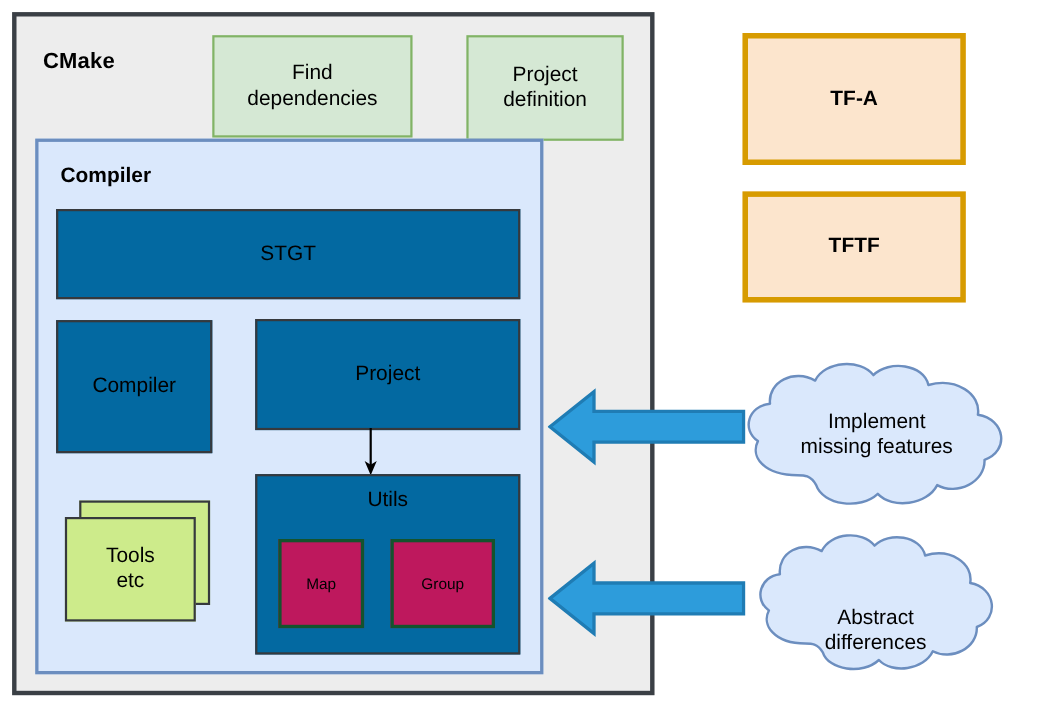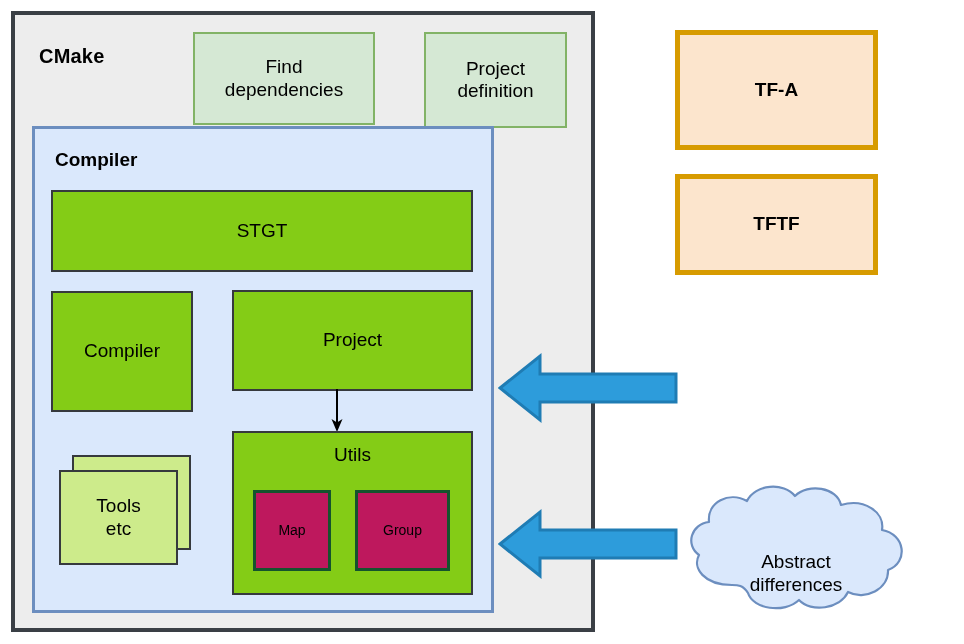--- a/index.html
+++ b/index.html
@@ -76,21 +76,21 @@
     position: absolute;
     left: 20px;
     top: 20px;
     font-size: 19px;
     font-weight: bold;
     color: #000;
   }
 
   
   .green-bright {
-    background: #84cc16;
+    background: #0369a1;
     border: 2px solid #36393D;
     font-size: 19px;
   }
   .stgt      { left: 51px;  top: 190px; width: 422px; height: 82px; }
   .compiler  { left: 51px;  top: 291px; width: 142px; height: 121px; }
   .config    { left: 232px; top: 290px; width: 241px; height: 101px;
                align-items: center; }
 
   
   .utils {
@@ -206,20 +206,38 @@
   <div class="box orange tftf">TFTF</div>
 
   <svg class="arrow-svg arrow-1" width="180" height="72" viewBox="0 0 180 72">
     <path d="M2 36 L42 4 L42 22 L178 22 L178 50 L42 50 L42 68 Z" fill="#2D9CDB" stroke="#1F7CB4" stroke-width="3" stroke-linejoin="miter"></path>
   </svg>
 
   <svg class="arrow-svg arrow-2" width="180" height="72" viewBox="0 0 180 72">
     <path d="M2 36 L42 4 L42 22 L178 22 L178 50 L42 50 L42 68 Z" fill="#2D9CDB" stroke="#1F7CB4" stroke-width="3" stroke-linejoin="miter"></path>
   </svg>
 
+  <div class="cloud-wrap cloud-1">
+    <svg width="258" height="140" viewBox="0 0 258 140">
+      <path d="M57 107
+               C 26 107 14 90 21 76
+               C 6 66 12 44 32 42
+               C 30 22 54 10 73 21
+               C 82 3 114 1 126 16
+               C 140 2 172 6 176 25
+               C 201 18 224 33 221 52
+               C 246 56 250 85 227 93
+               C 228 113 202 126 184 116
+               C 175 134 143 138 130 124
+               C 114 139 80 134 74 116
+               C 69 107 63 107 57 107 Z" fill="#DAE8FC" stroke="#6C8EBF" stroke-width="2.2" stroke-linejoin="round"></path>
+    </svg>
+    <div class="cloud-text">Implement
+missing features</div>
+  </div>
 
   <div class="cloud-wrap cloud-2">
     <svg width="232" height="140" viewBox="0 0 232 140">
       <path d="M52 105
                C 24 105 12 88 19 75
                C 5 65 11 44 29 42
                C 27 22 49 11 67 21
                C 75 4 104 2 115 16
                C 128 3 157 7 161 25
                C 184 18 205 32 202 50

